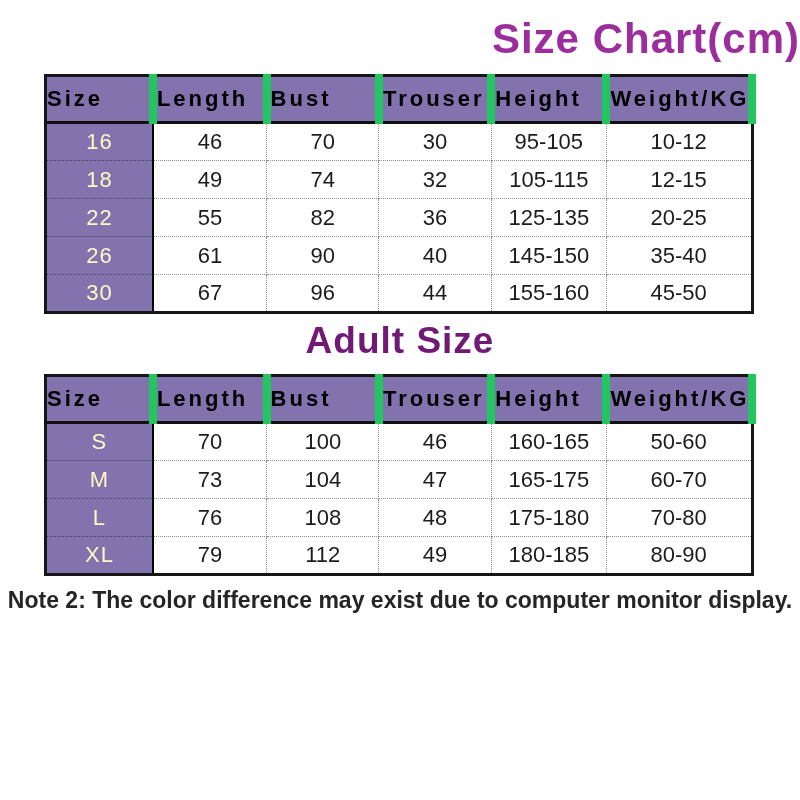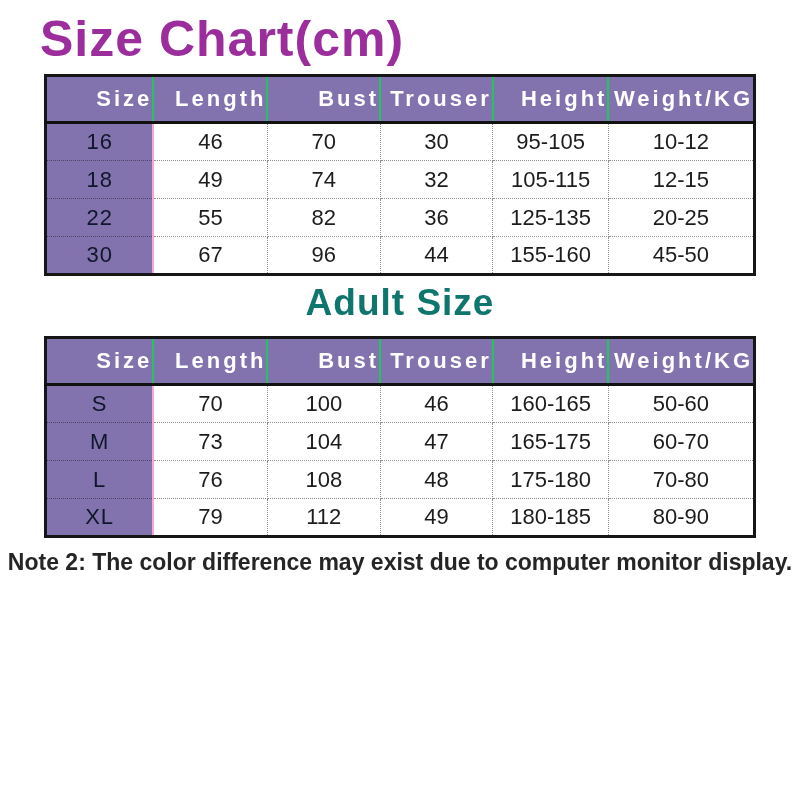--- a/index.html
+++ b/index.html
@@ -9,67 +9,67 @@
     background: #ffffff;
     font-family: "Liberation Sans", "DejaVu Sans", sans-serif;
     overflow: hidden;
   }
   .page {
     width: 800px;
     height: 800px;
     padding-top: 10px;
   }
   .main-title {
-    text-align: left;
-    font-size: 50px;
+    text-align: right;
+    font-size: 42px;
     font-weight: bold;
     color: #9C2D9C;
     line-height: 58px;
     letter-spacing: 1px;
     padding-left: 40px;
   }
   .section-title {
     text-align: center;
     font-size: 37px;
     font-weight: bold;
-    color: #0f766e;
+    color: #701a75;
     line-height: 54px;
     letter-spacing: 1px;
   }
   table.size-table {
     width: 712px;
     margin: 6px auto 0 auto;
     border-collapse: collapse;
     table-layout: fixed;
     border: 3px solid #161616;
   }
   table.size-table th {
     background: #8272AD;
-    color: #ffffff;
+    color: #000000;
     font-weight: bold;
     font-size: 22px;
     height: 47px;
     letter-spacing: 3px;
-    text-align: right;
+    text-align: left;
     border-left: 2px solid #2a2438;
-    border-right: 2px solid #22c55e;
+    border-right: 8px solid #22c55e;
     border-bottom: 3px solid #111111;
   }
   table.size-table td {
     background: #ffffff;
     color: #1c1c1c;
     font-size: 22px;
     height: 38px;
     text-align: center;
     border: 1px dotted #8f8f8f;
   }
   table.size-table td.size-col {
     background: #8272AD;
-    color: #0f172a;
-    border-right: 2px solid #f9a8d4;
+    color: #fef9c3;
+    border-right: 2px solid #000000;
     border-top: 1px dotted #4a4466;
     border-bottom: 1px dotted #4a4466;
     letter-spacing: 1px;
   }
   .notes {
     margin-top: 8px;
     text-align: center;
     color: #252525;
     font-size: 23px;
     font-weight: 600;
@@ -123,20 +123,28 @@
         </tr>
         <tr>
           <td class="size-col">22</td>
           <td>55</td>
           <td>82</td>
           <td>36</td>
           <td>125-135</td>
           <td>20-25</td>
         </tr>
         <tr>
+          <td class="size-col">26</td>
+          <td>61</td>
+          <td>90</td>
+          <td>40</td>
+          <td>145-150</td>
+          <td>35-40</td>
+        </tr>
+        <tr>
           <td class="size-col">30</td>
           <td>67</td>
           <td>96</td>
           <td>44</td>
           <td>155-160</td>
           <td>45-50</td>
         </tr>
       </tbody>
     </table>
 

